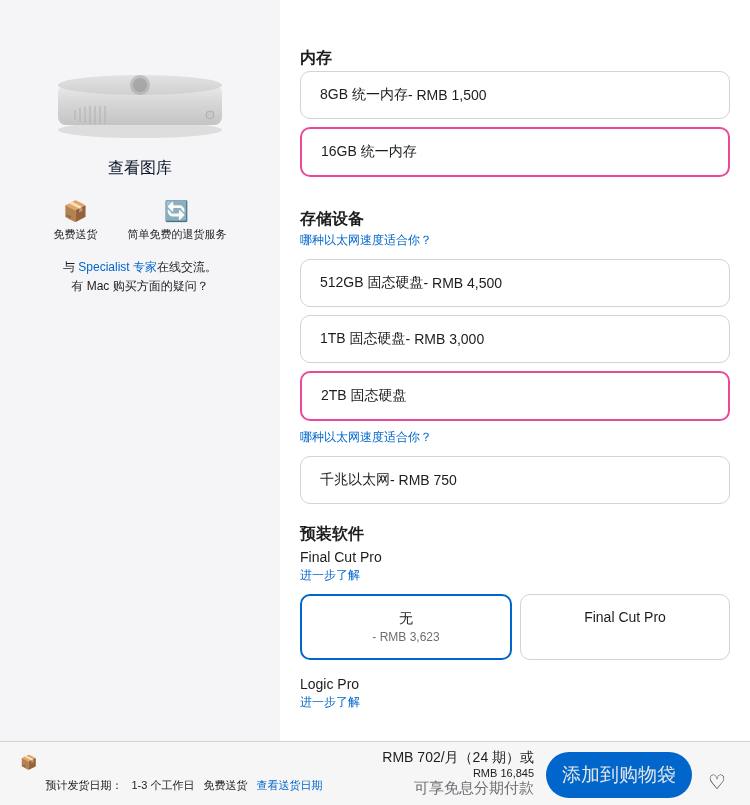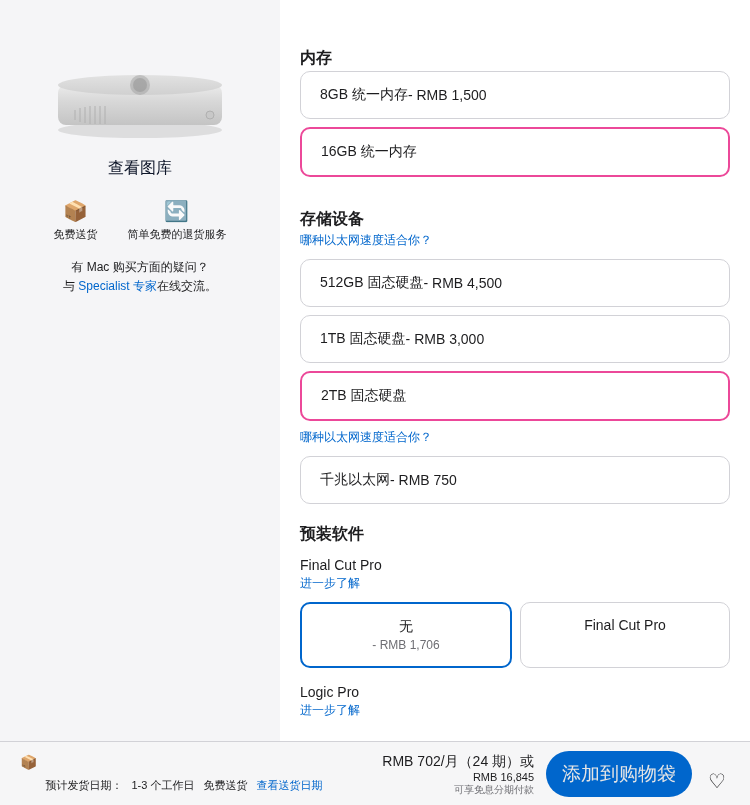--- a/index.html
+++ b/index.html
@@ -118,21 +118,21 @@
     .option-card .option-price {
       font-size: 14px;
       color: #1d1d1f;
     }
 
     
     .software-section-title {
       font-size: 16px;
       font-weight: 600;
       margin-top: 20px;
-      margin-bottom: 12px;
+      margin-bottom: 4px;
     }
     .software-item-title {
       font-size: 14px;
       font-weight: 500;
       color: #1d1d1f;
       margin-bottom: 2px;
     }
     .software-learn-more {
       font-size: 12px;
       color: #0066cc;
@@ -231,21 +231,21 @@
       font-size: 14px;
       font-weight: 500;
       color: #1d1d1f;
     }
     .price-total {
       font-size: 11px;
       font-weight: 500;
       color: #1d1d1f;
     }
     .price-note {
-      font-size: 10px;
+      font-size: 15px;
       color: #6e6e73;
     }
     .add-to-bag-btn {
       background: #0066cc;
       color: #e5e5e5;
       border: none;
       border-radius: 980px;
       padding: 10px 16px;
       font-size: 19px;
       font-weight: 500;
@@ -323,22 +323,22 @@
         <span class="shipping-icon">📦</span>
         <span class="shipping-label">免费送货</span>
       </div>
       <div class="shipping-item">
         <span class="shipping-icon">🔄</span>
         <span class="shipping-label">简单免费的退货服务</span>
       </div>
     </div>
 
     <div class="purchase-help">
+      <div>与 <a href="#">Specialist 专家</a>在线交流。</div>
       <div>有 Mac 购买方面的疑问？</div>
-      <div>与 <a href="#">Specialist 专家</a>在线交流。</div>
     </div>
   </div>
 
   <div class="right-panel">
 
     <div>
       <div class="section-title">内存</div>
 
       <div class="option-card">
         <span class="option-label">8GB 统一内存</span>
@@ -379,21 +379,21 @@
 
     <div>
       <div class="software-section-title">预装软件</div>
 
       <div>
         <div class="software-item-title">Final Cut Pro</div>
         <div class="software-learn-more">进一步了解</div>
         <div class="software-options">
           <div class="software-option selected">
             <div class="opt-name">无</div>
-            <div class="opt-price">- RMB 1,706</div>
+            <div class="opt-price">- RMB 3,623</div>
           </div>
           <div class="software-option">
             <div class="opt-name">Final Cut Pro</div>
             <div class="opt-price"></div>
           </div>
         </div>
       </div>
 
       <div class="logic-pro-section">
         <div class="logic-pro-title">Logic Pro</div>

